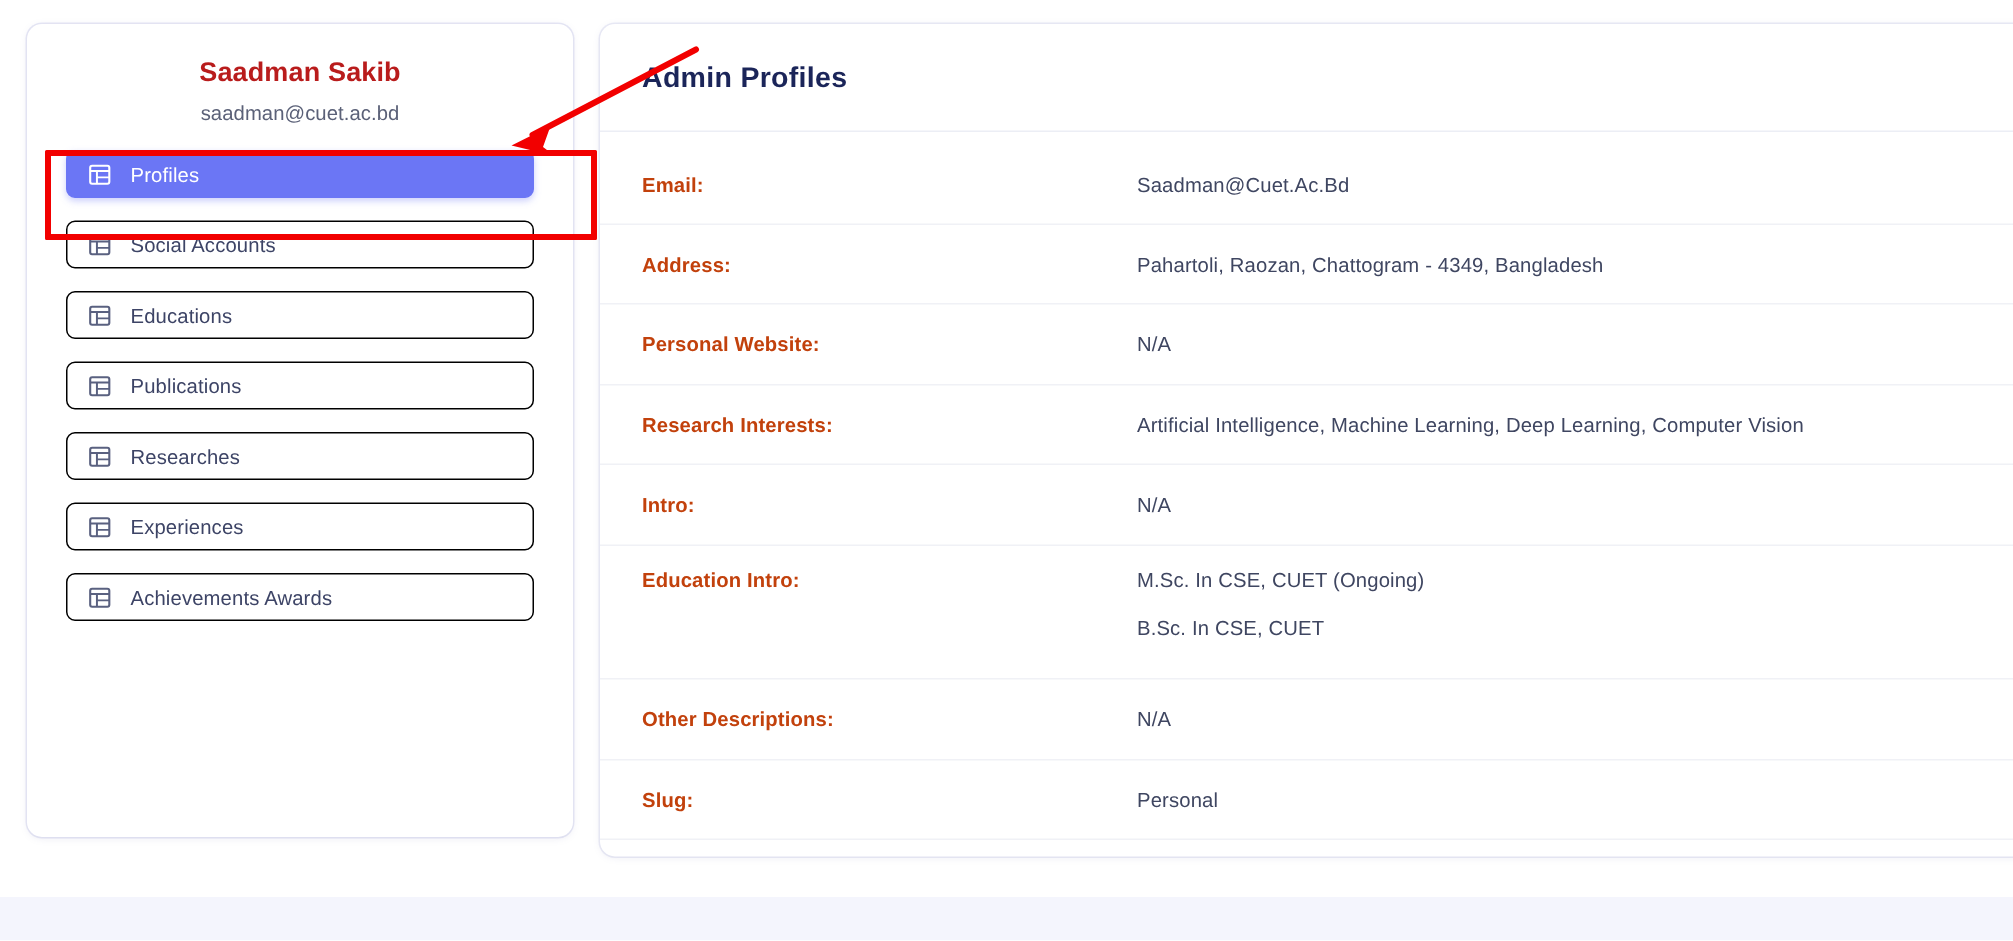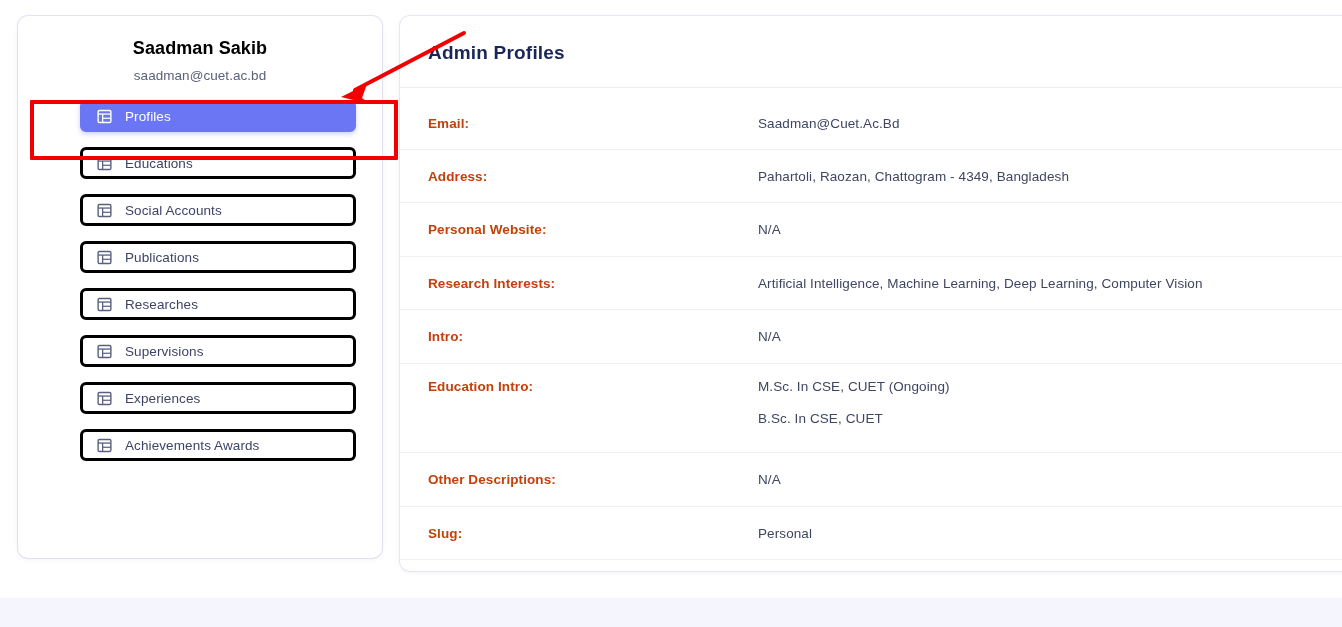--- a/index.html
+++ b/index.html
@@ -47,21 +47,21 @@
   }
 
   .profile-head {
     padding-top: 22px;
     text-align: center;
   }
 
   .profile-name {
     font-size: 18px;
     font-weight: bold;
-    color: #000000;
+    color: #b91c1c;
     letter-spacing: 0.1px;
   }
 
   .profile-email {
     margin-top: 9px;
     font-size: 13.5px;
     color: #5b6178;
     letter-spacing: 0.05px;
   }
 
@@ -70,26 +70,25 @@
     margin-top: 17px;
     padding: 0 26px;
   }
 
   .nav-item {
     display: flex;
     align-items: center;
     height: 32px;
     margin-bottom: 15px;
     padding-left: 14px;
-    border: 3px solid #000000;
+    border: 1px solid #000000;
     border-radius: 6px;
     background: #ffffff;
     cursor: pointer;
     position: relative;
-    margin-left: 36px;
   }
 
   .nav-item.active {
     background: #6b76f5;
     border-color: #6b76f5;
     box-shadow: 0 2px 5px rgba(107, 118, 245, 0.35);
   }
 
   .nav-icon {
     width: 15px;
@@ -212,57 +211,48 @@
           </svg>
           <span class="nav-label">Profiles</span>
         </div>
         <div class="nav-item">
           <svg viewBox="0 0 16 16" class="nav-icon">
             <rect x="1.2" y="1.6" width="13.6" height="12.8" rx="1.4" fill="none" stroke="#5a6180" stroke-width="1.5"></rect>
             <line x1="1.2" y1="5.4" x2="14.8" y2="5.4" stroke="#5a6180" stroke-width="1.4"></line>
             <line x1="6.0" y1="5.4" x2="6.0" y2="14.4" stroke="#5a6180" stroke-width="1.4"></line>
             <line x1="6.0" y1="9.9" x2="14.8" y2="9.9" stroke="#5a6180" stroke-width="1.3"></line>
           </svg>
+          <span class="nav-label">Social Accounts</span>
+        </div>
+        <div class="nav-item">
+          <svg viewBox="0 0 16 16" class="nav-icon">
+            <rect x="1.2" y="1.6" width="13.6" height="12.8" rx="1.4" fill="none" stroke="#5a6180" stroke-width="1.5"></rect>
+            <line x1="1.2" y1="5.4" x2="14.8" y2="5.4" stroke="#5a6180" stroke-width="1.4"></line>
+            <line x1="6.0" y1="5.4" x2="6.0" y2="14.4" stroke="#5a6180" stroke-width="1.4"></line>
+            <line x1="6.0" y1="9.9" x2="14.8" y2="9.9" stroke="#5a6180" stroke-width="1.3"></line>
+          </svg>
           <span class="nav-label">Educations</span>
         </div>
         <div class="nav-item">
           <svg viewBox="0 0 16 16" class="nav-icon">
             <rect x="1.2" y="1.6" width="13.6" height="12.8" rx="1.4" fill="none" stroke="#5a6180" stroke-width="1.5"></rect>
             <line x1="1.2" y1="5.4" x2="14.8" y2="5.4" stroke="#5a6180" stroke-width="1.4"></line>
             <line x1="6.0" y1="5.4" x2="6.0" y2="14.4" stroke="#5a6180" stroke-width="1.4"></line>
             <line x1="6.0" y1="9.9" x2="14.8" y2="9.9" stroke="#5a6180" stroke-width="1.3"></line>
           </svg>
-          <span class="nav-label">Social Accounts</span>
-        </div>
-        <div class="nav-item">
-          <svg viewBox="0 0 16 16" class="nav-icon">
-            <rect x="1.2" y="1.6" width="13.6" height="12.8" rx="1.4" fill="none" stroke="#5a6180" stroke-width="1.5"></rect>
-            <line x1="1.2" y1="5.4" x2="14.8" y2="5.4" stroke="#5a6180" stroke-width="1.4"></line>
-            <line x1="6.0" y1="5.4" x2="6.0" y2="14.4" stroke="#5a6180" stroke-width="1.4"></line>
-            <line x1="6.0" y1="9.9" x2="14.8" y2="9.9" stroke="#5a6180" stroke-width="1.3"></line>
-          </svg>
           <span class="nav-label">Publications</span>
         </div>
         <div class="nav-item">
           <svg viewBox="0 0 16 16" class="nav-icon">
             <rect x="1.2" y="1.6" width="13.6" height="12.8" rx="1.4" fill="none" stroke="#5a6180" stroke-width="1.5"></rect>
             <line x1="1.2" y1="5.4" x2="14.8" y2="5.4" stroke="#5a6180" stroke-width="1.4"></line>
             <line x1="6.0" y1="5.4" x2="6.0" y2="14.4" stroke="#5a6180" stroke-width="1.4"></line>
             <line x1="6.0" y1="9.9" x2="14.8" y2="9.9" stroke="#5a6180" stroke-width="1.3"></line>
           </svg>
           <span class="nav-label">Researches</span>
-        </div>
-        <div class="nav-item">
-          <svg viewBox="0 0 16 16" class="nav-icon">
-            <rect x="1.2" y="1.6" width="13.6" height="12.8" rx="1.4" fill="none" stroke="#5a6180" stroke-width="1.5"></rect>
-            <line x1="1.2" y1="5.4" x2="14.8" y2="5.4" stroke="#5a6180" stroke-width="1.4"></line>
-            <line x1="6.0" y1="5.4" x2="6.0" y2="14.4" stroke="#5a6180" stroke-width="1.4"></line>
-            <line x1="6.0" y1="9.9" x2="14.8" y2="9.9" stroke="#5a6180" stroke-width="1.3"></line>
-          </svg>
-          <span class="nav-label">Supervisions</span>
         </div>
         <div class="nav-item">
           <svg viewBox="0 0 16 16" class="nav-icon">
             <rect x="1.2" y="1.6" width="13.6" height="12.8" rx="1.4" fill="none" stroke="#5a6180" stroke-width="1.5"></rect>
             <line x1="1.2" y1="5.4" x2="14.8" y2="5.4" stroke="#5a6180" stroke-width="1.4"></line>
             <line x1="6.0" y1="5.4" x2="6.0" y2="14.4" stroke="#5a6180" stroke-width="1.4"></line>
             <line x1="6.0" y1="9.9" x2="14.8" y2="9.9" stroke="#5a6180" stroke-width="1.3"></line>
           </svg>
           <span class="nav-label">Experiences</span>
         </div>

